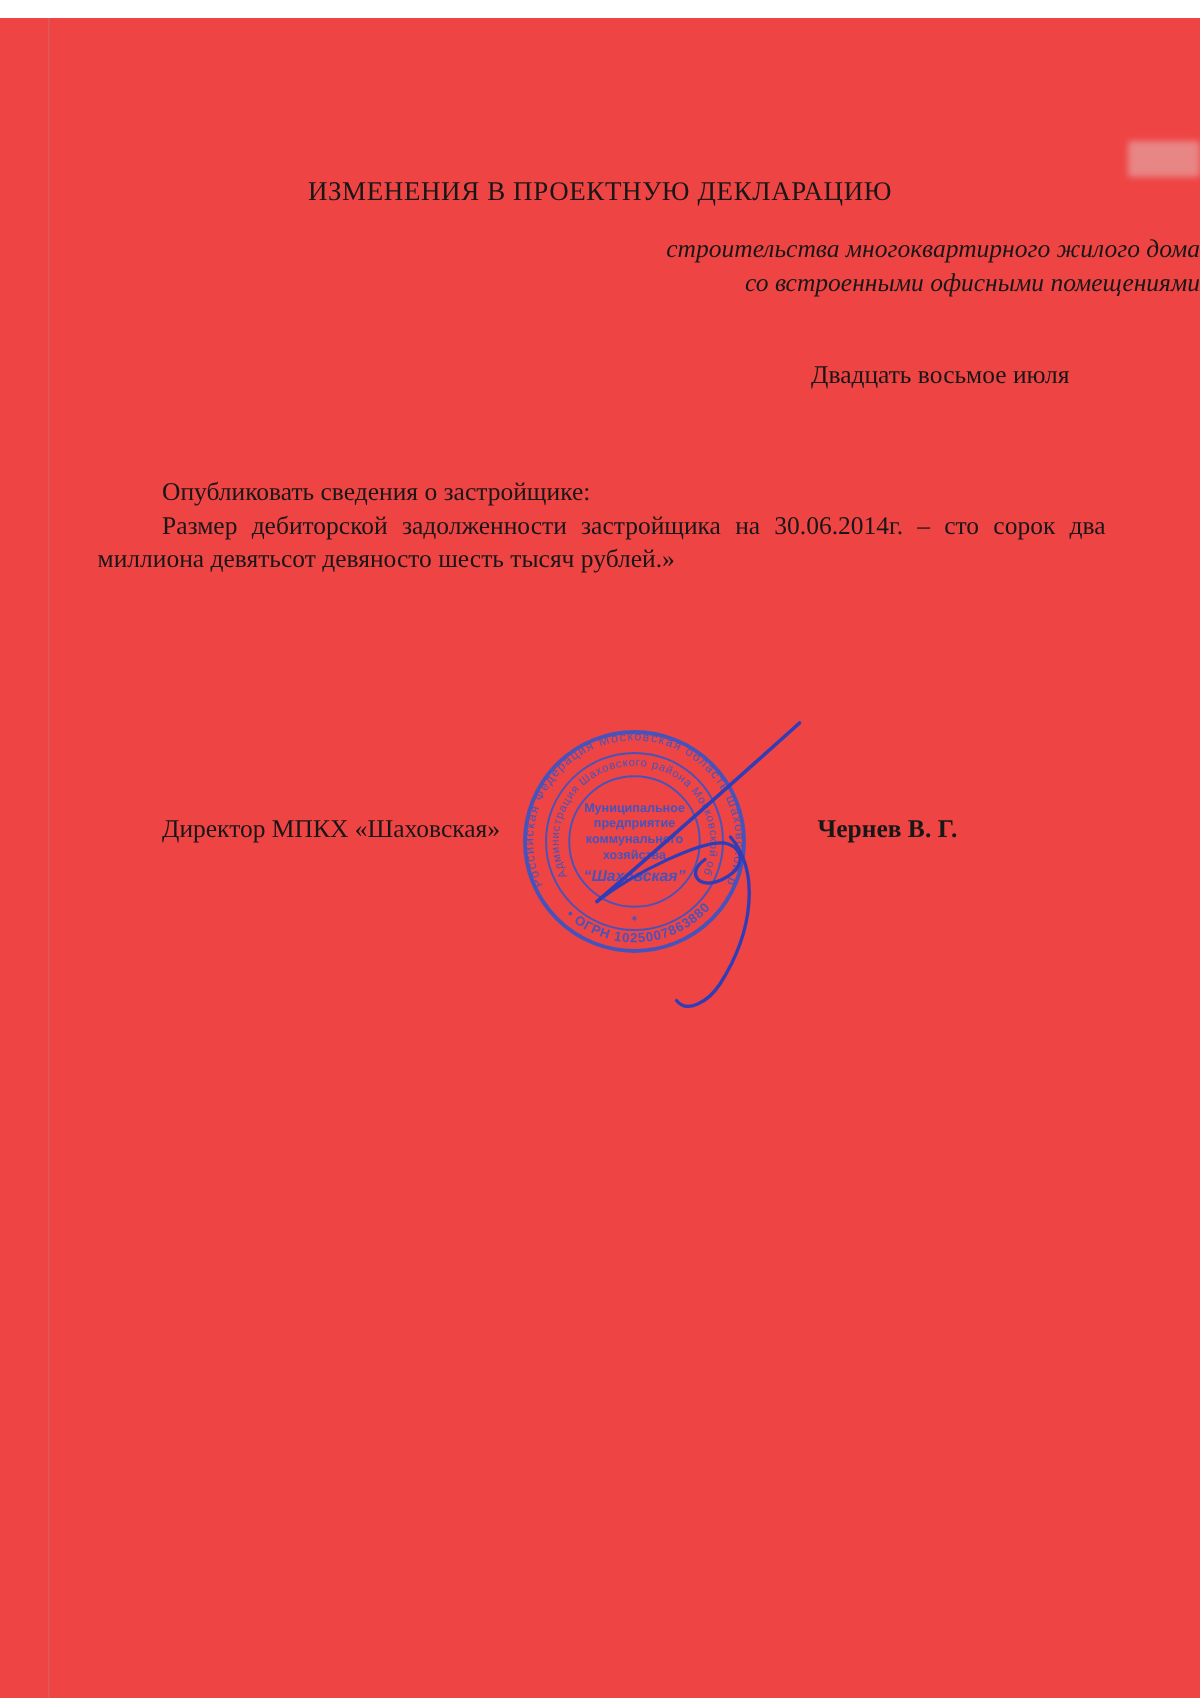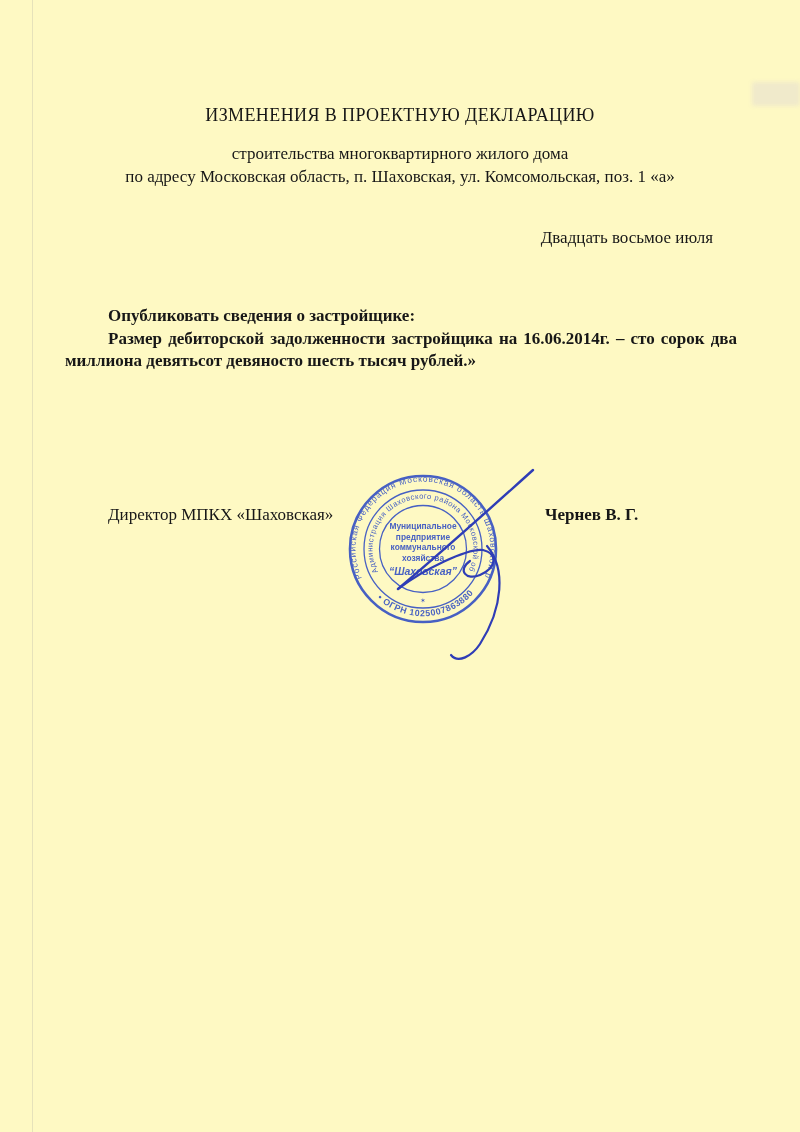--- a/index.html
+++ b/index.html
@@ -4,54 +4,53 @@
 <style>
   html,body{margin:0;padding:0;}
   body{
     width:800px;height:1132px;
     background:#ffffff;
     font-family:"Liberation Serif", serif;
     color:#1a1a1a;
     position:relative;
     overflow:hidden;
   }
-  .page{position:absolute;inset:0;background:#fef9c3;}
+  .page{position:absolute;inset:0;background:#ef4444;margin-top:12px;}
   .scan-line{
     position:absolute;left:32px;top:0;width:1px;height:1132px;
     background:rgba(160,160,160,0.25);
   }
   .smudge{
     position:absolute;left:752px;top:82px;width:48px;height:24px;
     background:rgba(225,214,212,0.45);
     filter:blur(2px);
     border-radius:2px;
   }
   .title{
     position:absolute;top:105px;left:0;width:100%;
     text-align:center;
     font-size:18px;letter-spacing:0.4px;
     color:#171717;
   }
   .subtitle{
     position:absolute;top:142px;left:0;width:100%;
-    text-align:center;font-size:17px;line-height:23px;color:#171717;
+    text-align:right;font-size:17px;line-height:23px;color:#171717;font-style:italic;
   }
   .dates{
     position:absolute;top:227px;right:87px;
     text-align:center;font-size:17px;line-height:22px;color:#171717;
   }
   .body-block{
     position:absolute;top:305px;left:65px;width:672px;
     font-size:17px;line-height:22.5px;color:#171717;
     text-align:justify;
-    font-weight:bold;
   }
   .body-block p{margin:0;text-indent:43px;}
   .sig-row{
-    position:absolute;top:505px;left:0;width:100%;height:24px;
+    position:absolute;top:531px;left:0;width:100%;height:24px;
     font-size:17px;color:#171717;
   }
   .sig-role{position:absolute;left:108px;top:0;}
   .sig-name{position:absolute;left:545px;top:0;font-weight:bold;}
   .stamp{
     position:absolute;left:347px;top:473px;width:152px;height:152px;
     opacity:0.93;
   }
   .ink{
     position:absolute;left:330px;top:436px;width:240px;height:240px;
@@ -63,30 +62,30 @@
 
 <div class="page">
 
   <div class="scan-line"></div>
   <div class="smudge"></div>
 
   <div class="title">ИЗМЕНЕНИЯ В ПРОЕКТНУЮ ДЕКЛАРАЦИЮ</div>
 
   <div class="subtitle">
     <div>строительства многоквартирного жилого дома</div>
-    <div>по адресу Московская область, п. Шаховская, ул. Комсомольская, поз. 1 «а»</div>
+    <div>со встроенными офисными помещениями</div>
   </div>
 
   <div class="dates">
     <div>Двадцать восьмое июля</div>
   </div>
 
   <div class="body-block">
     <p>Опубликовать сведения о застройщике:</p>
-    <p>Размер дебиторской задолженности застройщика на 16.06.2014г. – сто сорок два миллиона девятьсот девяносто шесть тысяч рублей.»</p>
+    <p>Размер дебиторской задолженности застройщика на 30.06.2014г. – сто сорок два миллиона девятьсот девяносто шесть тысяч рублей.»</p>
   </div>
 
   <div class="sig-row">
     <span class="sig-role">Директор МПКХ «Шаховская»</span>
     <span class="sig-name">Чернев В. Г.</span>
   </div>
 
   <svg class="stamp" viewBox="-76 -76 152 152" xmlns="http://www.w3.org/2000/svg">
     <g fill="none" stroke="#3a55c3">
       <circle cx="0" cy="0" r="73" stroke-width="2.6"></circle>

